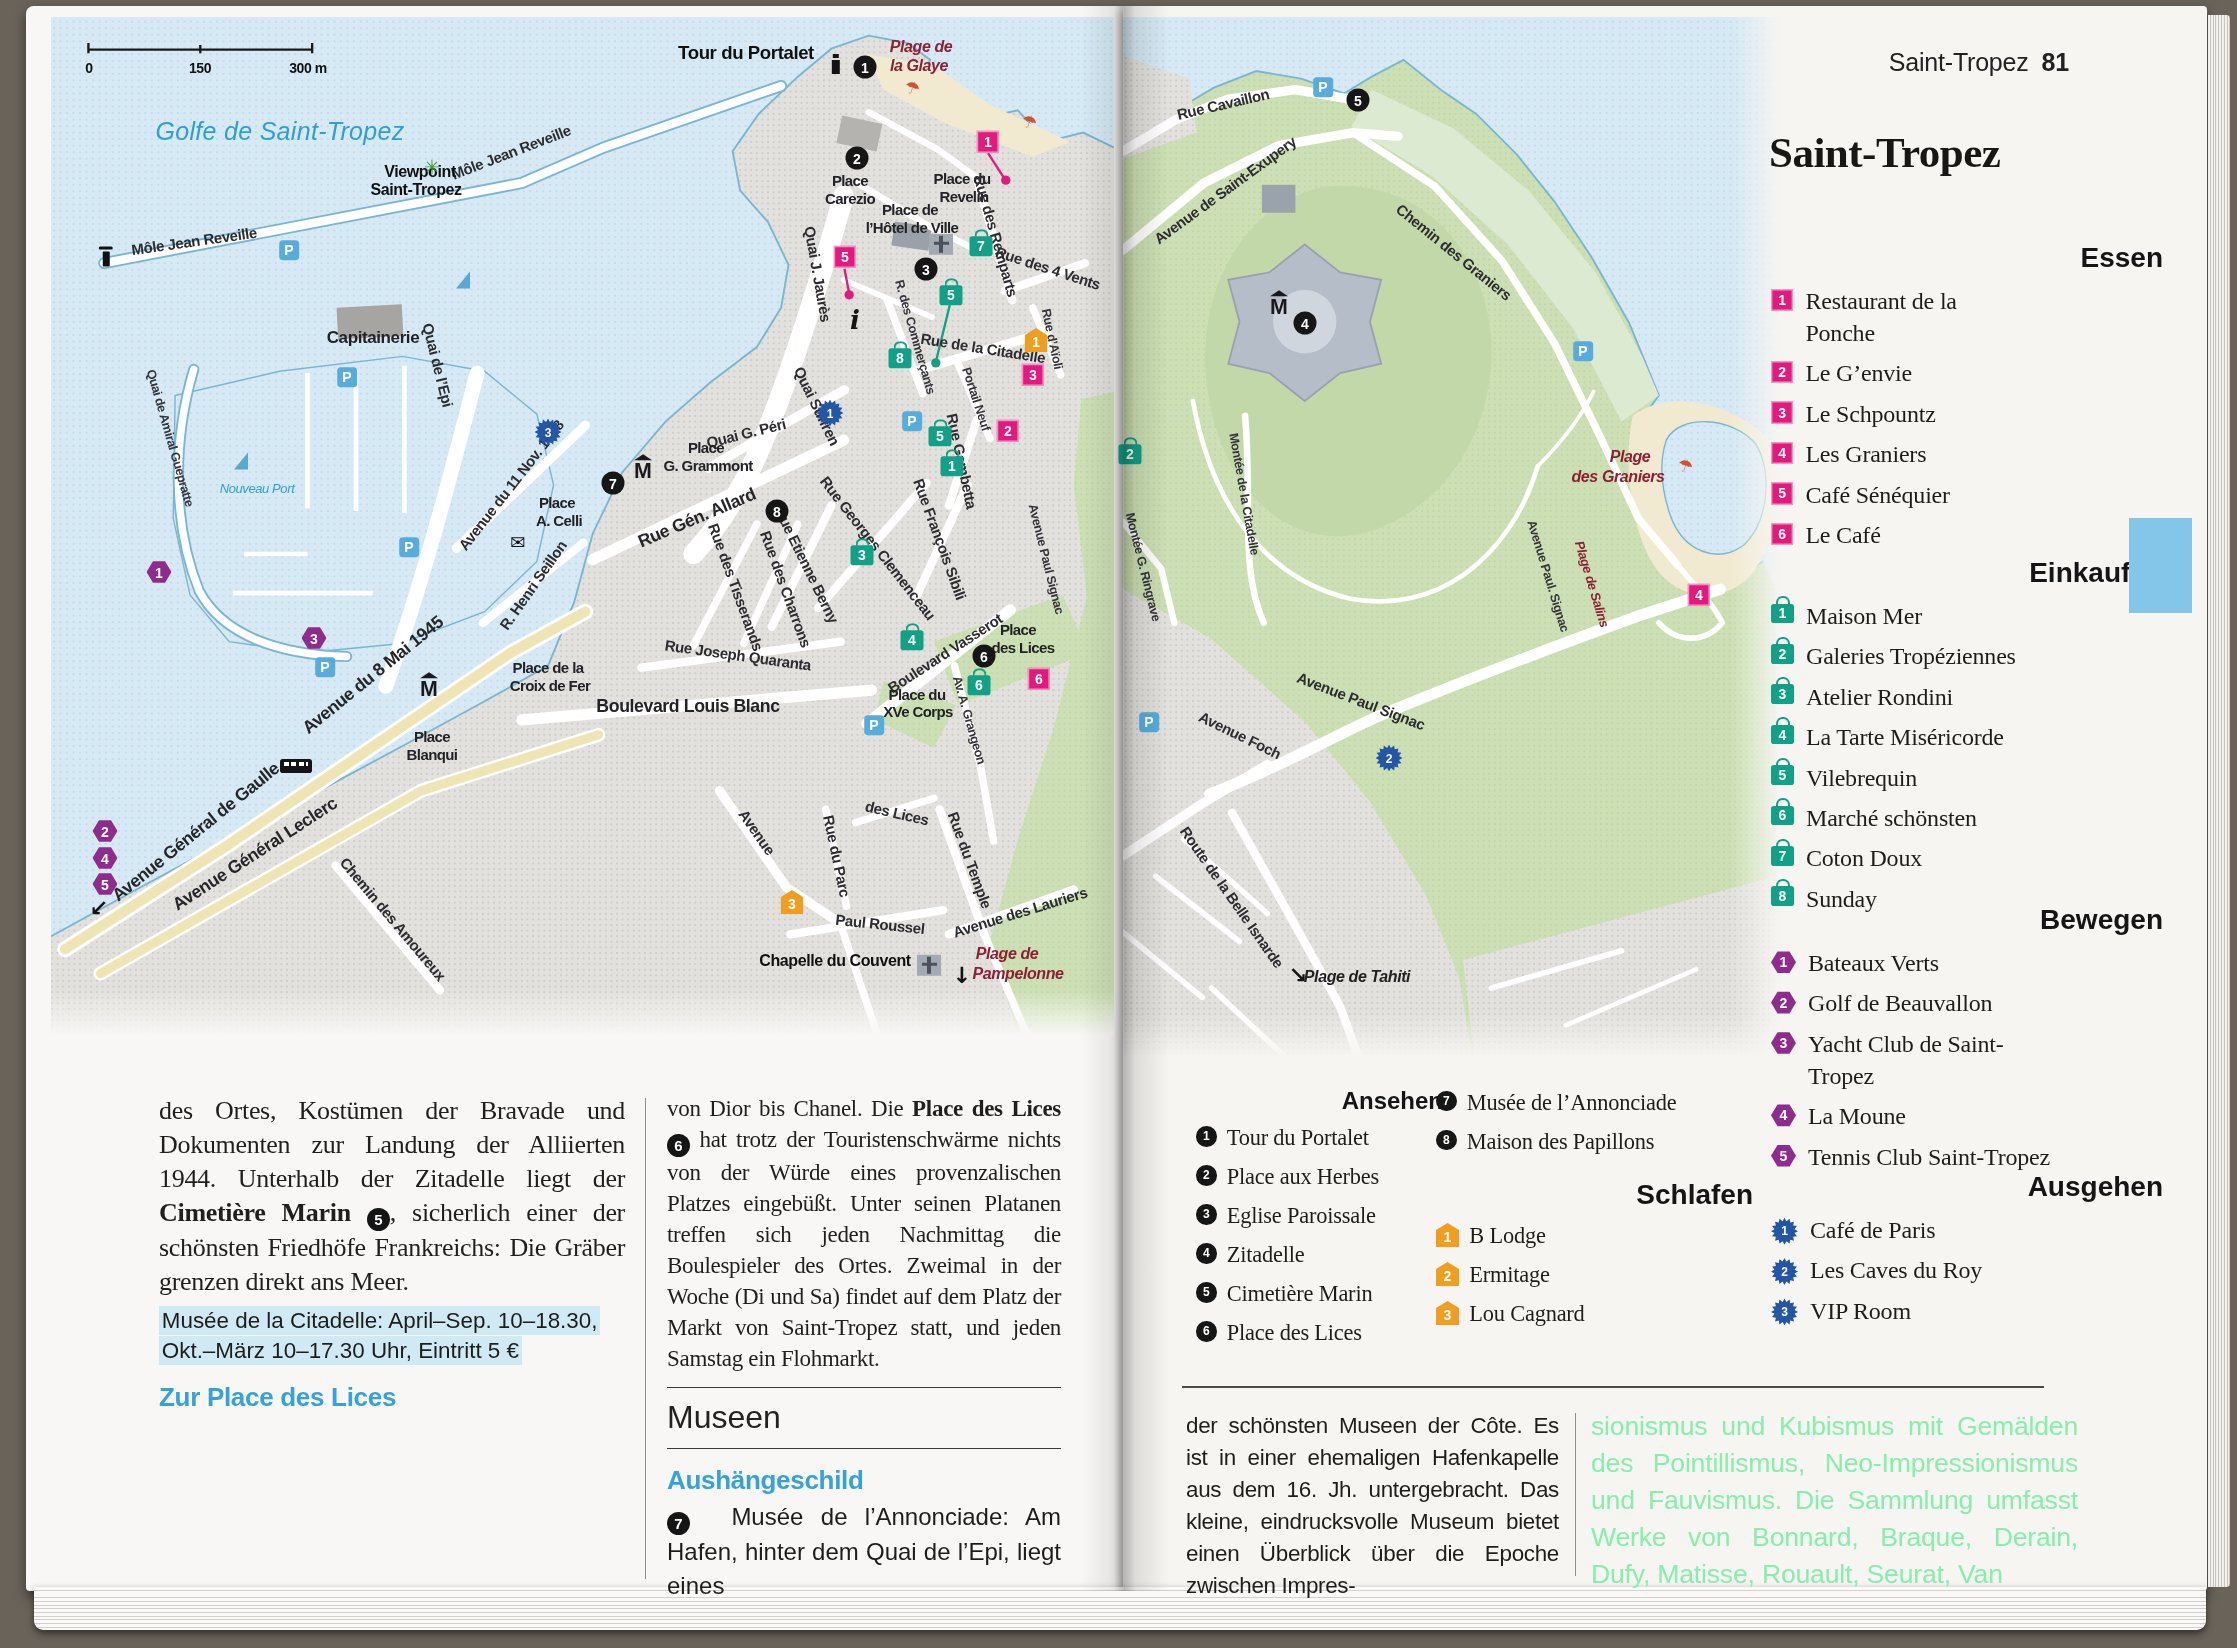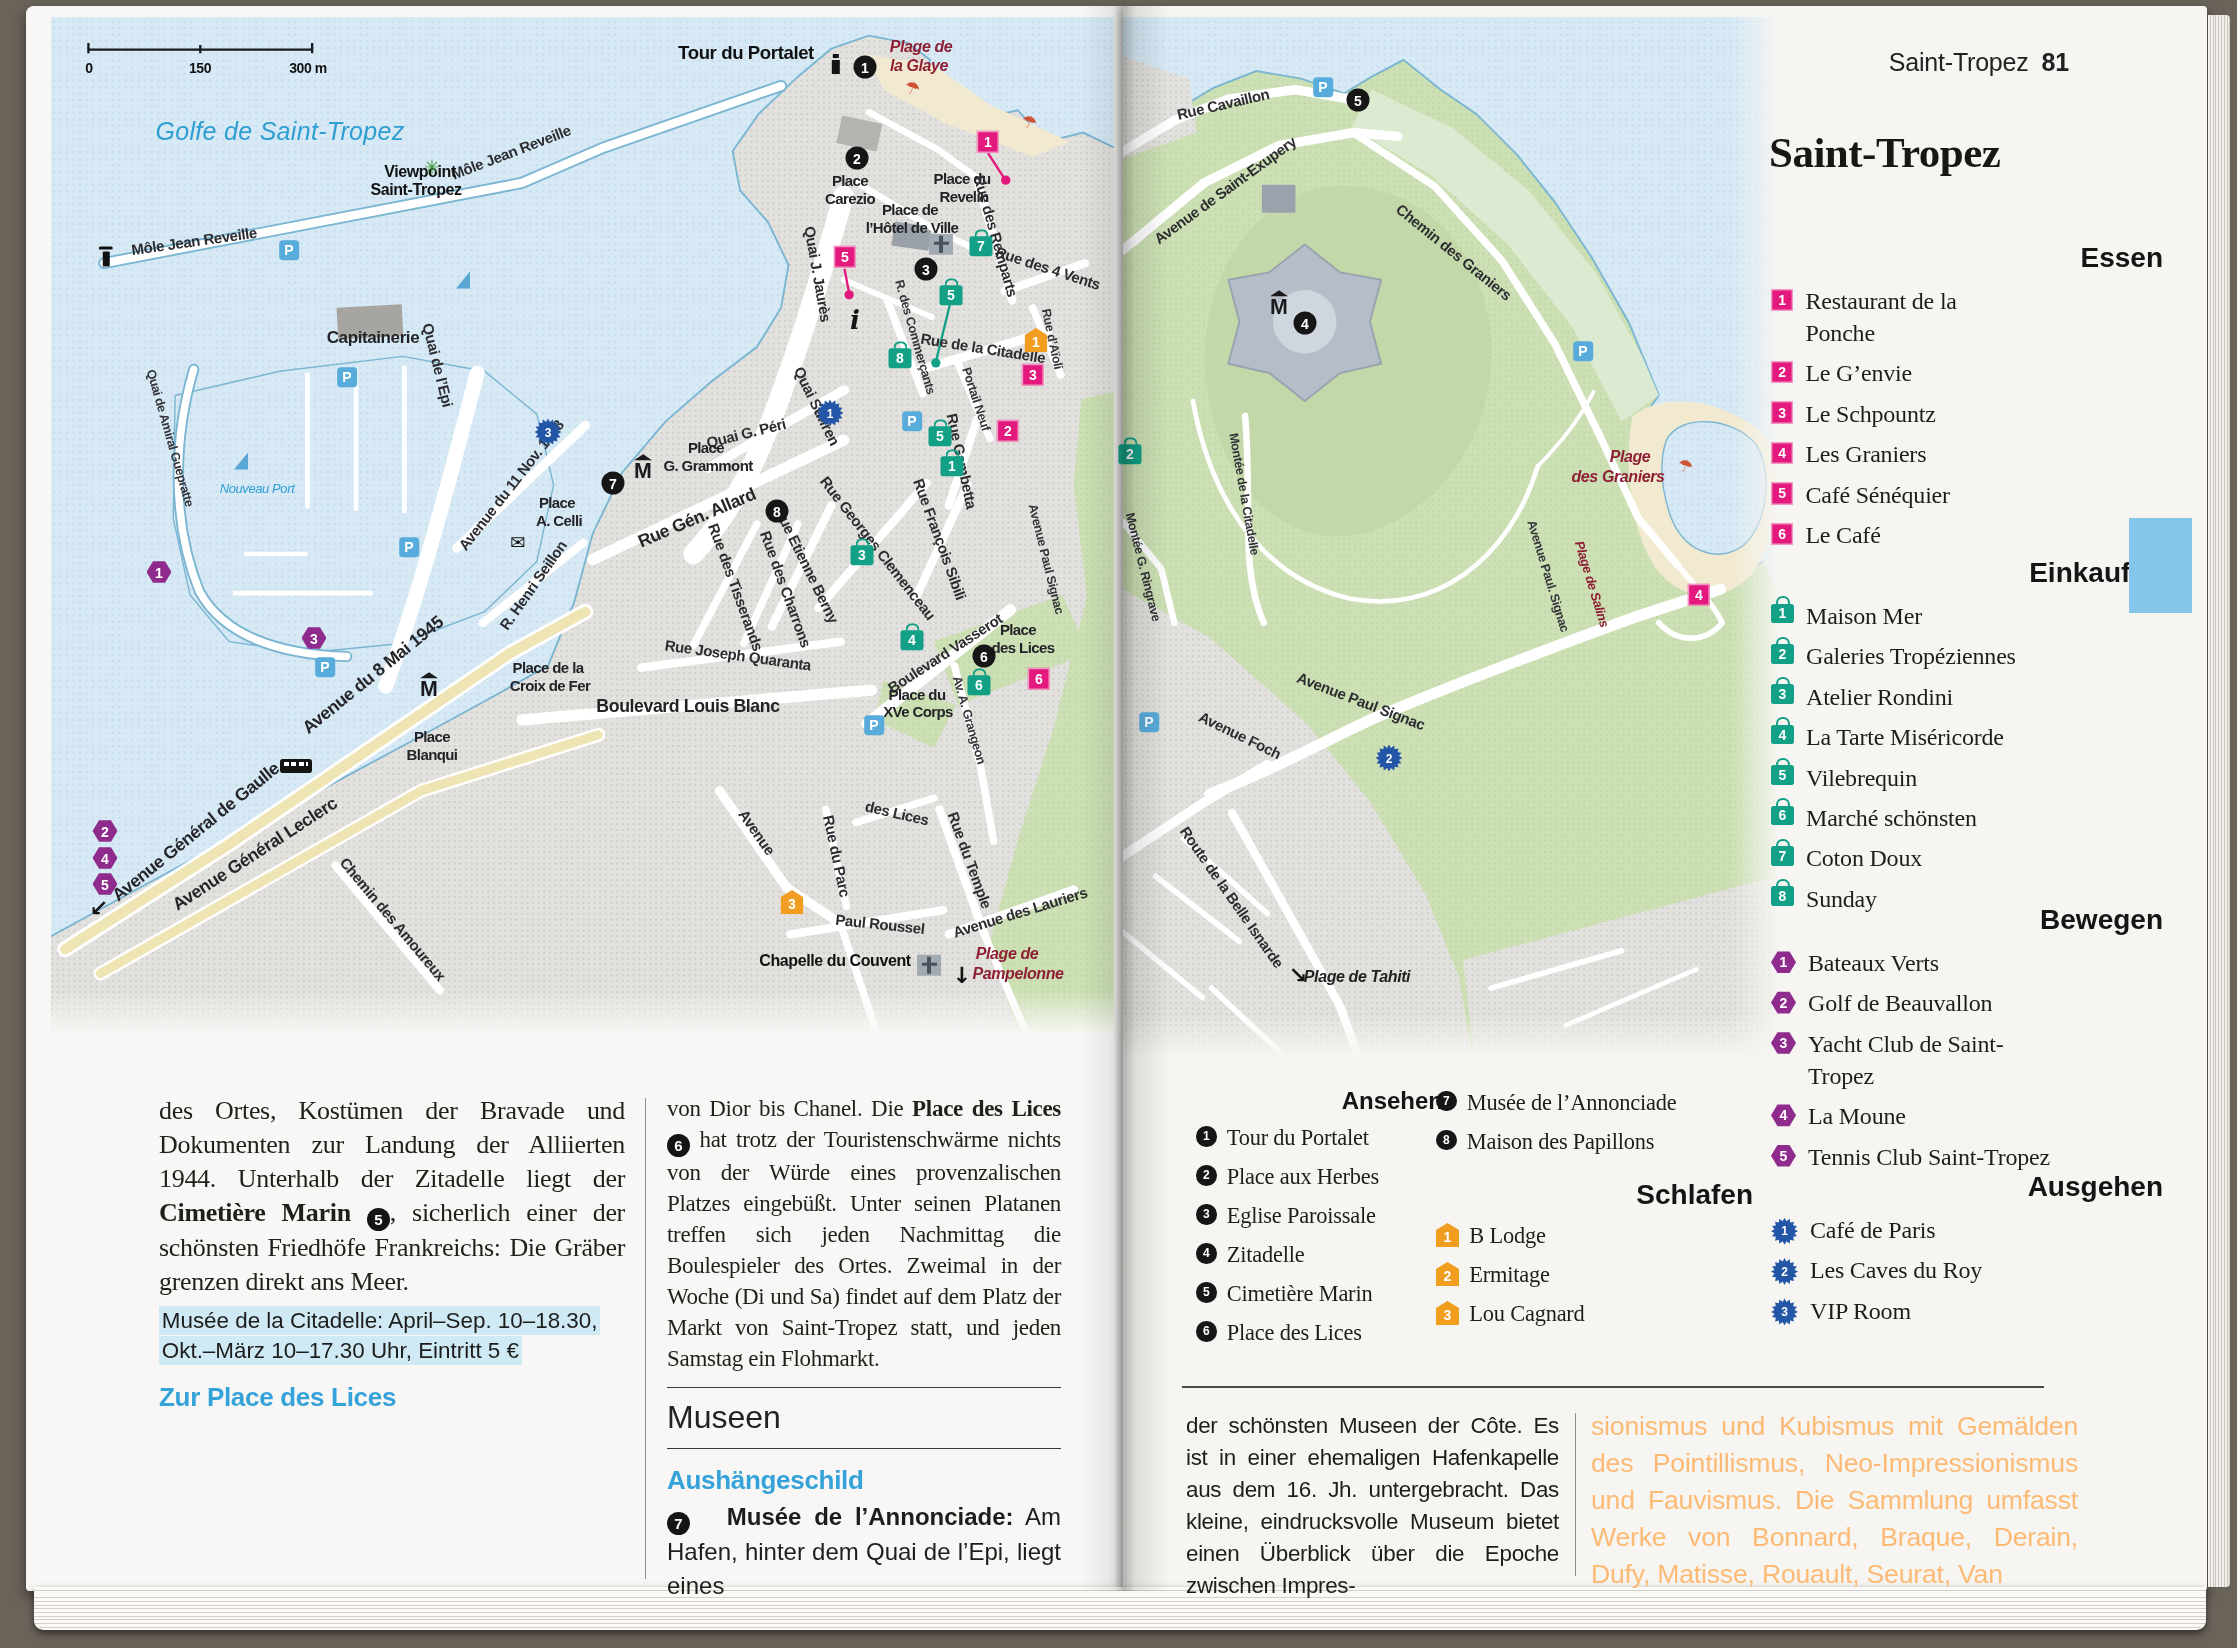--- a/index.html
+++ b/index.html
@@ -99,23 +99,23 @@
   .serif-p2{font:23px/31px "Liberation Serif",serif;color:#211f1c;text-align:justify;letter-spacing:-0.3px;}
   .serif-p2 .b{font-weight:bold;}
   .iseg{display:inline-block;width:23px;height:23px;border-radius:50%;background:#151515;color:#fff;
         font:bold 15px/23px "Liberation Sans",sans-serif;text-align:center;vertical-align:-3.7px;letter-spacing:0;}
   .info-p{margin-top:7.5px;font:22.4px/30px "Liberation Sans",sans-serif;color:#1d1d1b;}
   .info-p .hl{background:var(--hl);padding:1.9px 2.8px;-webkit-box-decoration-break:clone;box-decoration-break:clone;}
   .bluehead{margin-top:17px;margin-bottom:5.6px;font:bold 26px/1.1 "Liberation Sans",sans-serif;color:var(--blueh);letter-spacing:-0.3px;}
   .museen{margin-top:13px;border-top:1.9px solid #3a3a38;border-bottom:1.9px solid #3a3a38;padding:13px 0 15px;}
   .museen h2{font:32px/1 "Liberation Sans",sans-serif;font-weight:normal;color:#222;}
   .sans-p{font:24px/34px "Liberation Sans",sans-serif;color:#1d1d1b;text-align:justify;}
-  .sans-p .bsans{font-weight:bold;margin-left:24px;}
+  .sans-p .bsans{font-weight:normal;margin-left:24px;}
   .rp1{font:22.4px/32px "Liberation Sans",sans-serif;color:#1d1d1b;text-align:justify;letter-spacing:-0.3px;}
-  .rp2{font:26.6px/37px "Liberation Sans",sans-serif;color:#fdba74;text-align:justify;letter-spacing:-0.2px;}
+  .rp2{font:26.6px/37px "Liberation Sans",sans-serif;color:#86efac;text-align:justify;letter-spacing:-0.2px;}
   .vrule{position:absolute;width:1.4px;background:#8f8f8b;z-index:8;}
   .hrule{position:absolute;height:1.9px;background:#4a4a48;z-index:8;}
 </style>
 </head>
 <body>
 
 <div class="canvas">
   <div class="page page-left"></div>
   <div class="page page-right"></div>
   <div class="edge-bottom"></div>

